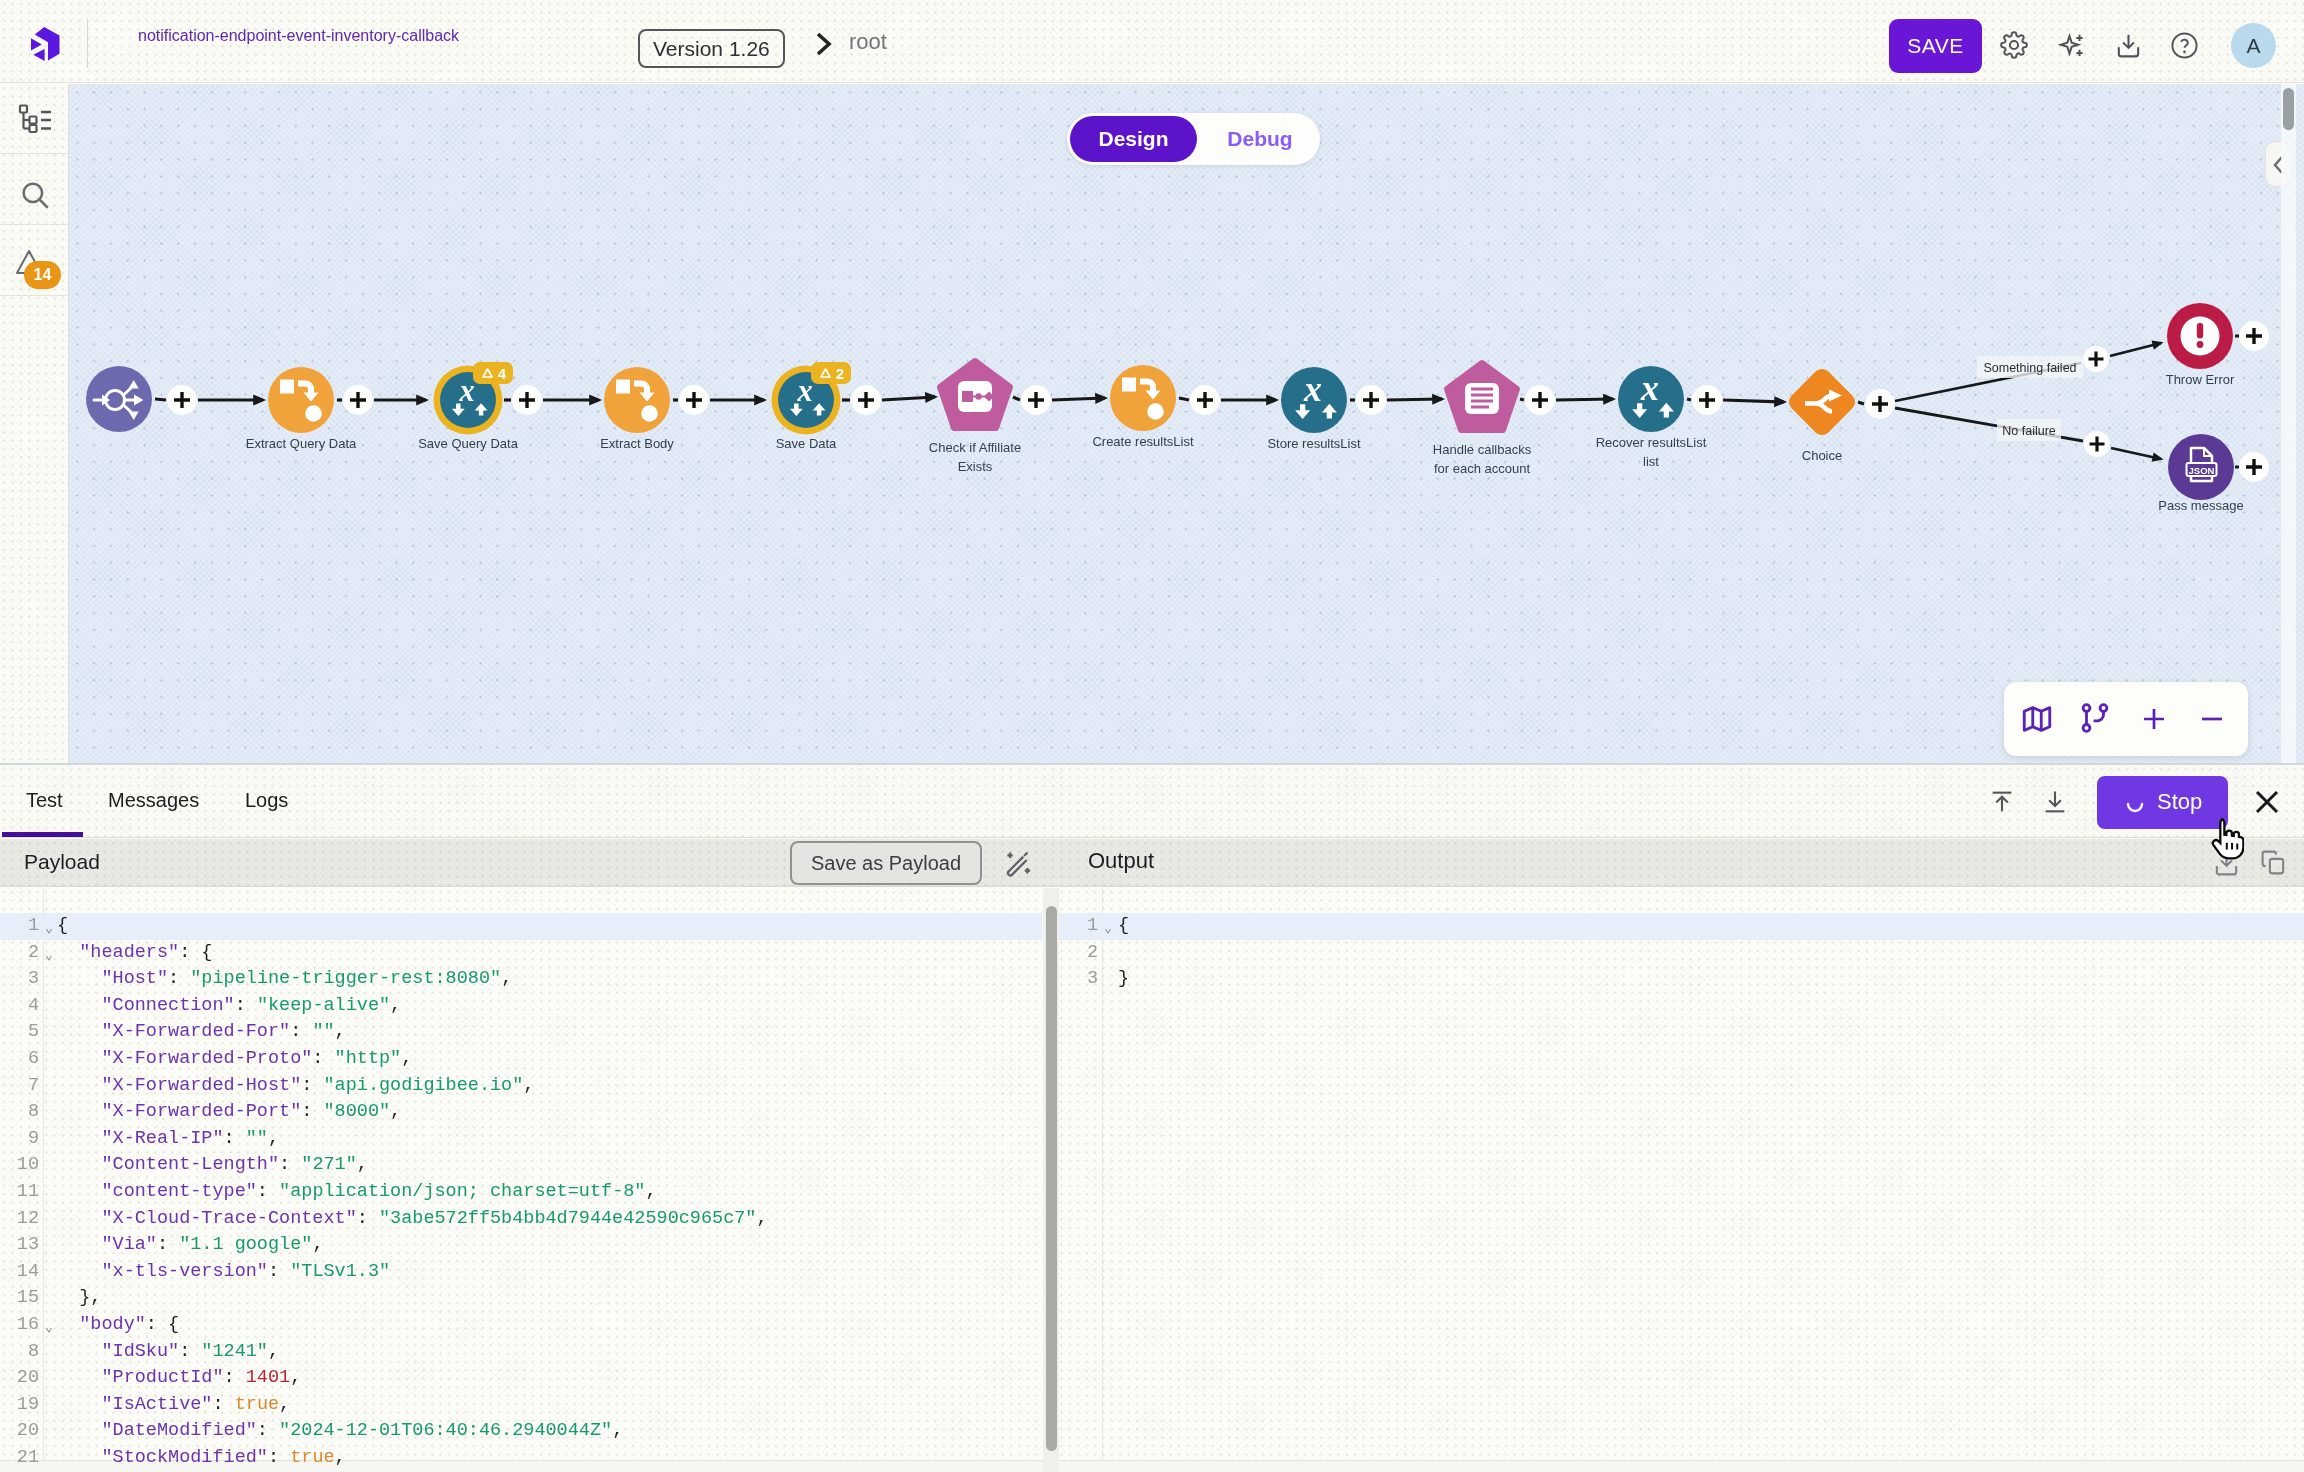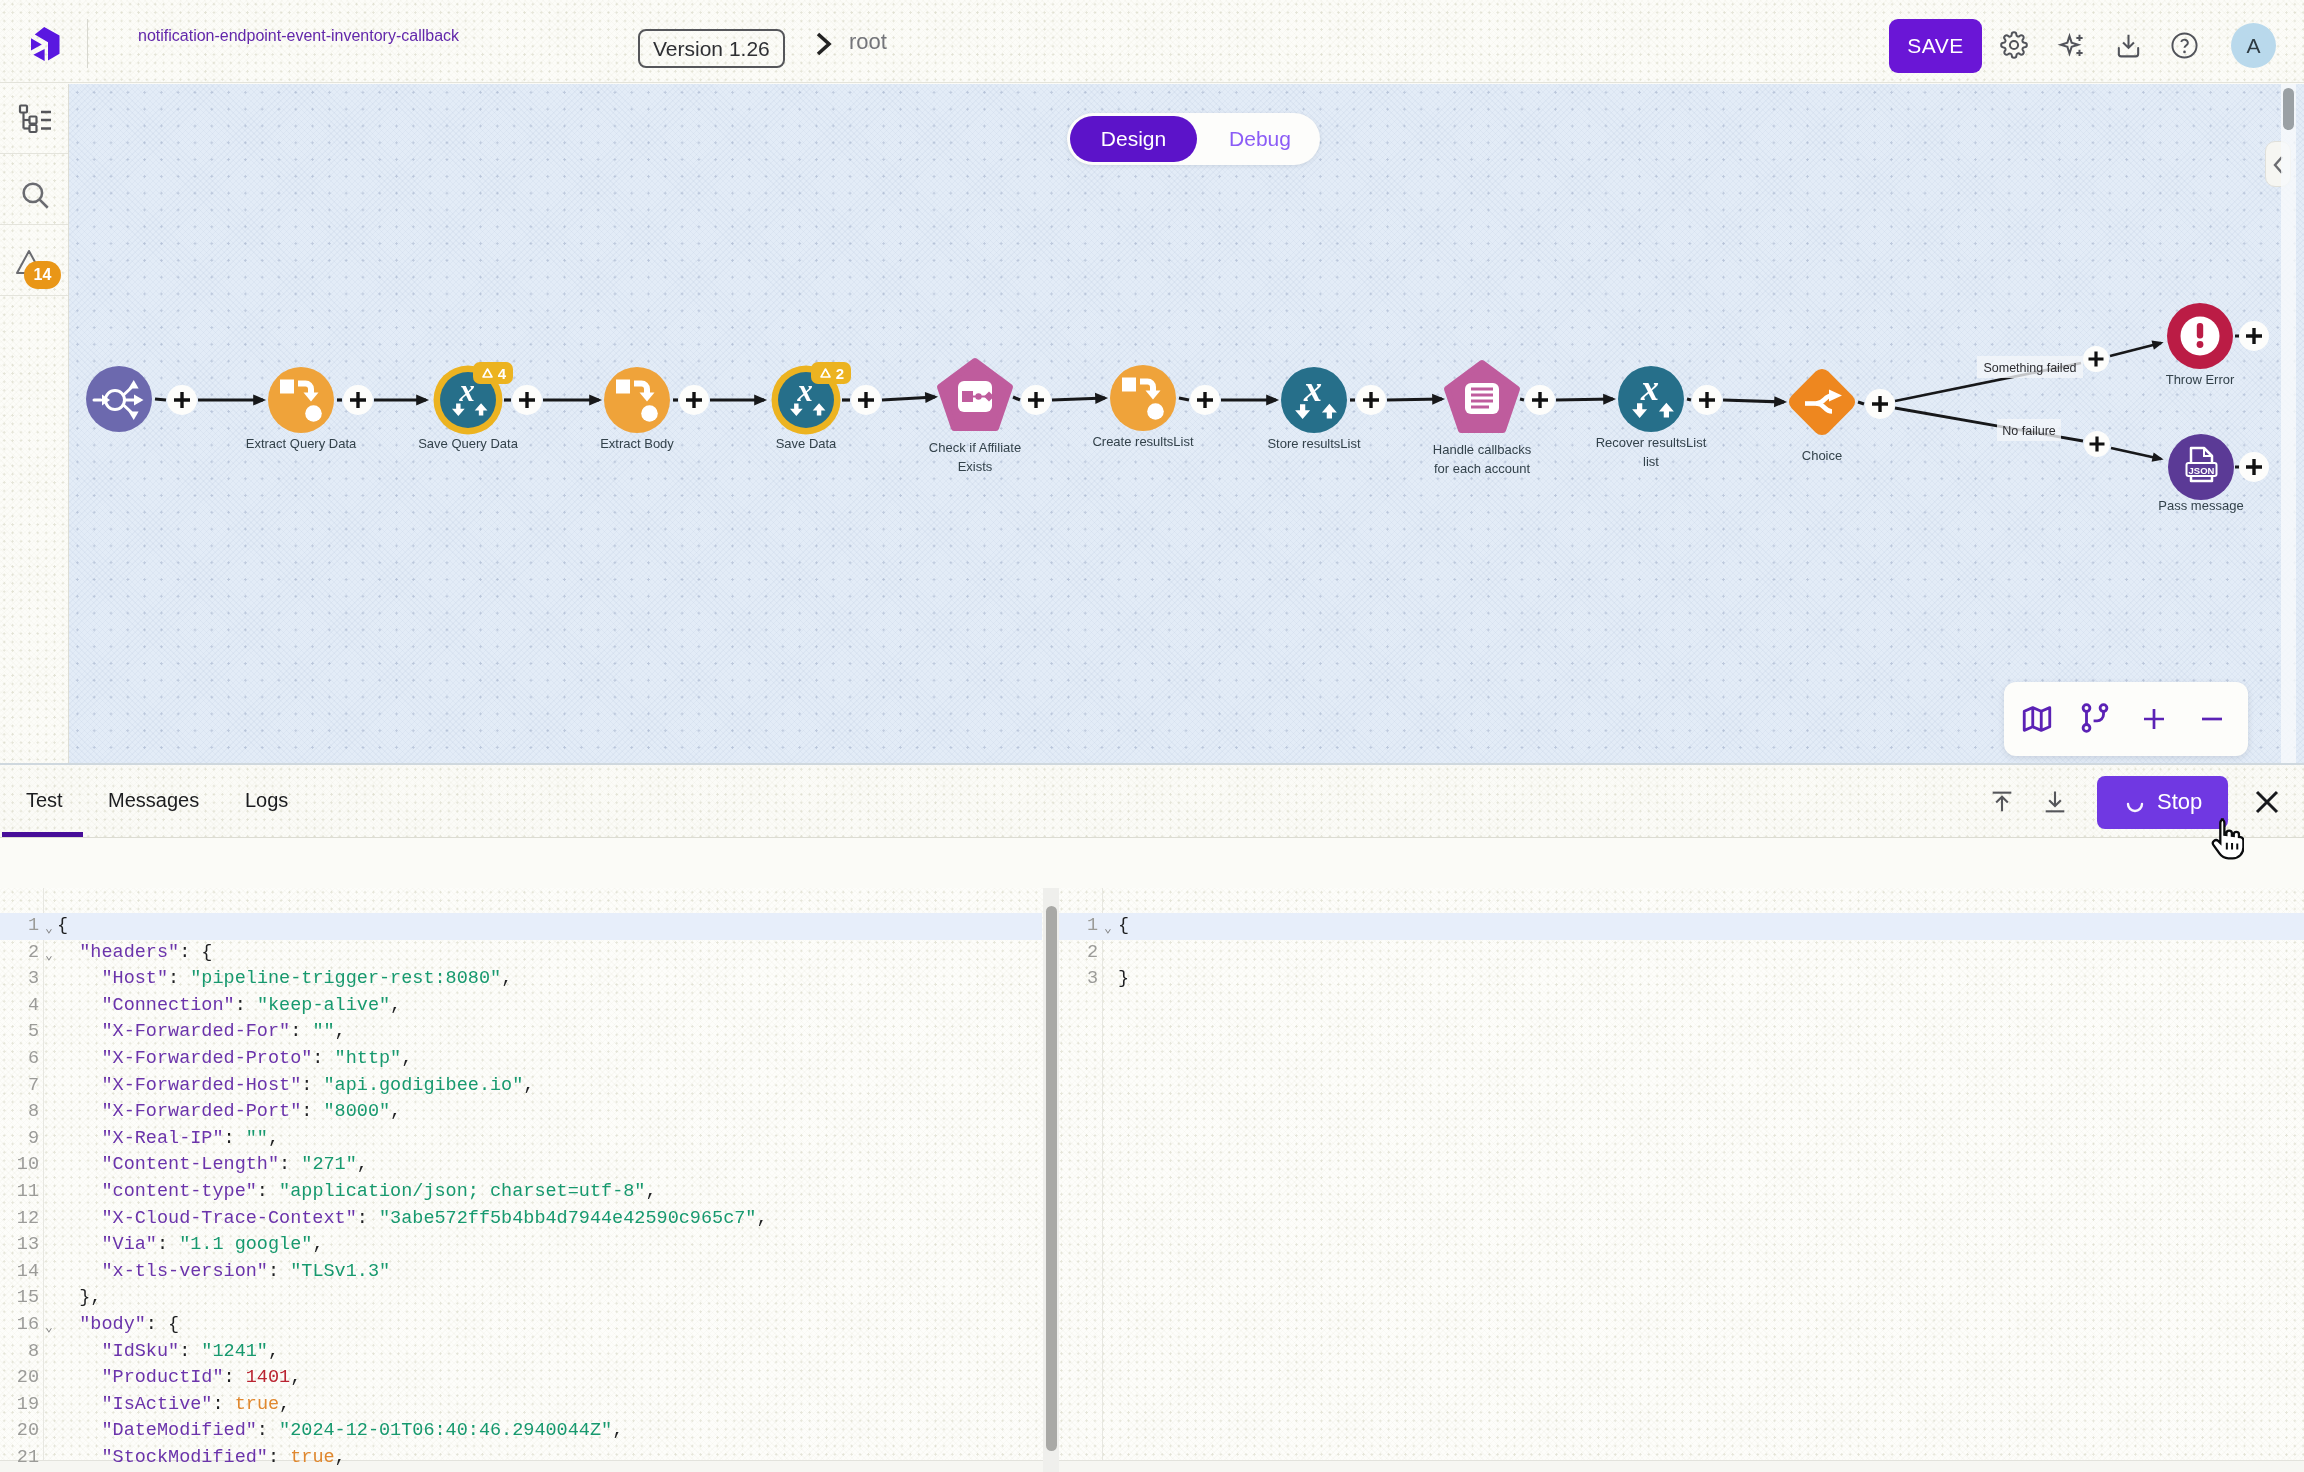--- a/index.html
+++ b/index.html
@@ -27,21 +27,21 @@
   #avatar { position:absolute; left:2231px; top:23px; width:45px; height:45px; border-radius:50%; background:#b9d9ec; color:#2e3b42; font-size:21px; text-align:center; line-height:45px; }
 
   
   #sidebar { position:absolute; left:0; top:84px; width:69px; height:679px; background-color:#fcfcf8; border-right:1px solid #dddDD5; }
   .sbcell { position:absolute; left:0; width:68px; border-bottom:1px solid #e4e4dc; }
 
   
   #canvas { position:absolute; left:69px; top:84px; width:2235px; height:679px; background-color:#e3ecf7; }
   #flow { position:absolute; left:0; top:0; }
 
-  #toggle { position:absolute; left:998px; top:29px; width:253px; height:52px; background:#fdfdfb; border-radius:26px; box-shadow:0 1px 4px rgba(60,70,90,.14); }
+  #toggle { position:absolute; left:998px; top:29px; width:253px; height:52px; background:#fdfdfb; border-radius:26px; box-shadow:0 1px 4px rgba(60,70,90,.14);font-weight:bold; }
   #tg-design { position:absolute; left:3px; top:3px; width:127px; height:46px; background:#5c13c9; border-radius:23px; color:#fff; font-size:21px; text-align:center; line-height:46px; }
   #tg-debug { position:absolute; left:138px; top:3px; width:110px; height:46px; color:#8b5cf6; font-size:21px; text-align:center; line-height:46px; }
 
   #zoomctl { position:absolute; left:1935px; top:598px; width:244px; height:74px; background:#fdfdfa; border-radius:12px; box-shadow:0 2px 6px rgba(60,70,90,.15); }
   #collapse { position:absolute; left:2196px; top:57px; width:26px; height:46px; background:#f6f6f2; border:1px solid #e0e0da; border-radius:10px; }
   #cscroll { position:absolute; left:2212px; top:0px; width:15px; height:679px; background:rgba(248,250,251,0.8); }
   #cthumb { position:absolute; left:2214px; top:4px; width:11px; height:42px; background:#9aa0a4; border-radius:6px; }
 
   
   #panel { position:absolute; left:0; top:763px; width:2304px; height:709px; background:#fbfbf7; border-top:2px solid #cfd8de; }
@@ -363,20 +363,39 @@
         <span>Stop</span>
       </div>
     <svg style="position:absolute; left:2251px; top:21px" width="32" height="32" viewBox="0 0 32 32">
         <path d="M6 6 L26 26 M26 6 L6 26" stroke="#17181c" stroke-width="3" fill="none"></path>
       </svg>
     <svg style="position:absolute; left:2206px; top:52px; z-index:9" width="38" height="46" viewBox="0 0 24 30">
 <path d="M9.3 1.5 c1.25 0 2.3 1 2.3 2.3 v7.7 l1.3 0.15 v-1 c0 -1 0.8 -1.8 1.8 -1.8 c1 0 1.8 0.8 1.8 1.8 v1.5 l1.2 0.15 v-0.9 c0 -0.95 0.75 -1.7 1.7 -1.7 c0.95 0 1.7 0.75 1.7 1.7 v1.6 l1.1 0.2 c1 0.2 1.8 1.1 1.8 2.15 v4.6 c0 3.9 -3.1 7 -7 7 h-2.8 c-2.3 0 -4.4 -1.1 -5.7 -3 l-4 -5.6 c-0.65 -0.9 -0.5 -2.15 0.35 -2.85 0.8 -0.65 1.95 -0.6 2.7 0.1 l1.4 1.35 V3.8 c0 -1.3 1.05 -2.3 2.3 -2.3 z" fill="#fff" stroke="#0b0c0e" stroke-width="1.5"></path>
 <path d="M13.2 16.8 v4.4 M16.6 17 v4.2 M20 17.3 v3.9" stroke="#0b0c0e" stroke-width="1.3" fill="none"></path>
 </svg>
   </div>
+  <div id="payrow" class="dots-light">
+    <div id="paylab">Payload</div>
+    <div id="saveaspay">Save as Payload</div>
+    <svg style="position:absolute; left:1001px; top:8px" width="32" height="32" viewBox="0 0 24 24" fill="none" stroke="#5d5e63" stroke-width="1.7">
+        <path d="M16.2 7.8 L5.5 18.5 a1.8 1.8 0 0 0 2.5 2.5 L18.7 10.3" stroke-linecap="round"></path>
+        <path d="M17.8 6.2 L19.3 4.7" stroke-linecap="round"></path>
+        <path d="M6.8 4.2 v4 M4.8 6.2 h4"></path>
+        <path d="M19.8 15.8 v4 M17.8 17.8 h4"></path>
+      </svg>
+    <div id="outlab">Output</div>
+    <svg style="position:absolute; left:2212px; top:10px" width="29" height="29" viewBox="0 0 24 24" fill="none" stroke="#808186" stroke-width="1.7">
+        <path d="M12 3 v11 M7.5 9.5 L12 14 L16.5 9.5"></path>
+        <path d="M4 14 v5 a2 2 0 0 0 2 2 h12 a2 2 0 0 0 2-2 v-5"></path>
+      </svg>
+    <svg style="position:absolute; left:2259px; top:9px" width="29" height="29" viewBox="0 0 24 24" fill="none" stroke="#808186" stroke-width="1.7">
+        <rect x="9" y="9" width="11" height="12" rx="2"></rect>
+        <path d="M5.5 15 H5 a2 2 0 0 1 -2 -2 V5 a2 2 0 0 1 2 -2 h7 a2 2 0 0 1 2 2 v0.5"></path>
+      </svg>
+  </div>
   <div id="code" class="dots-light">
       <div style="position:absolute; left:0; top:0; width:44px; height:572px; border-right:1px solid #e7e7e1"></div>
       <div style="position:absolute; left:1059px; top:0; width:44px; height:586px; border-right:1px solid #e7e7e1"></div>
       <div style="position:absolute; left:0; top:572px; width:2304px; height:14px; background:#f6f6f2; border-top:1px solid #e2e2dc"></div>
   <div class="hl1" style="left:0; width:1042px"></div>
   <div class="gutter" style="left:0; width:44px">
         <div>
           <span style="position:absolute; right:5px">1</span>
           <span class="fold" style="left:45px; top:3px">⌄</span>
         </div>

